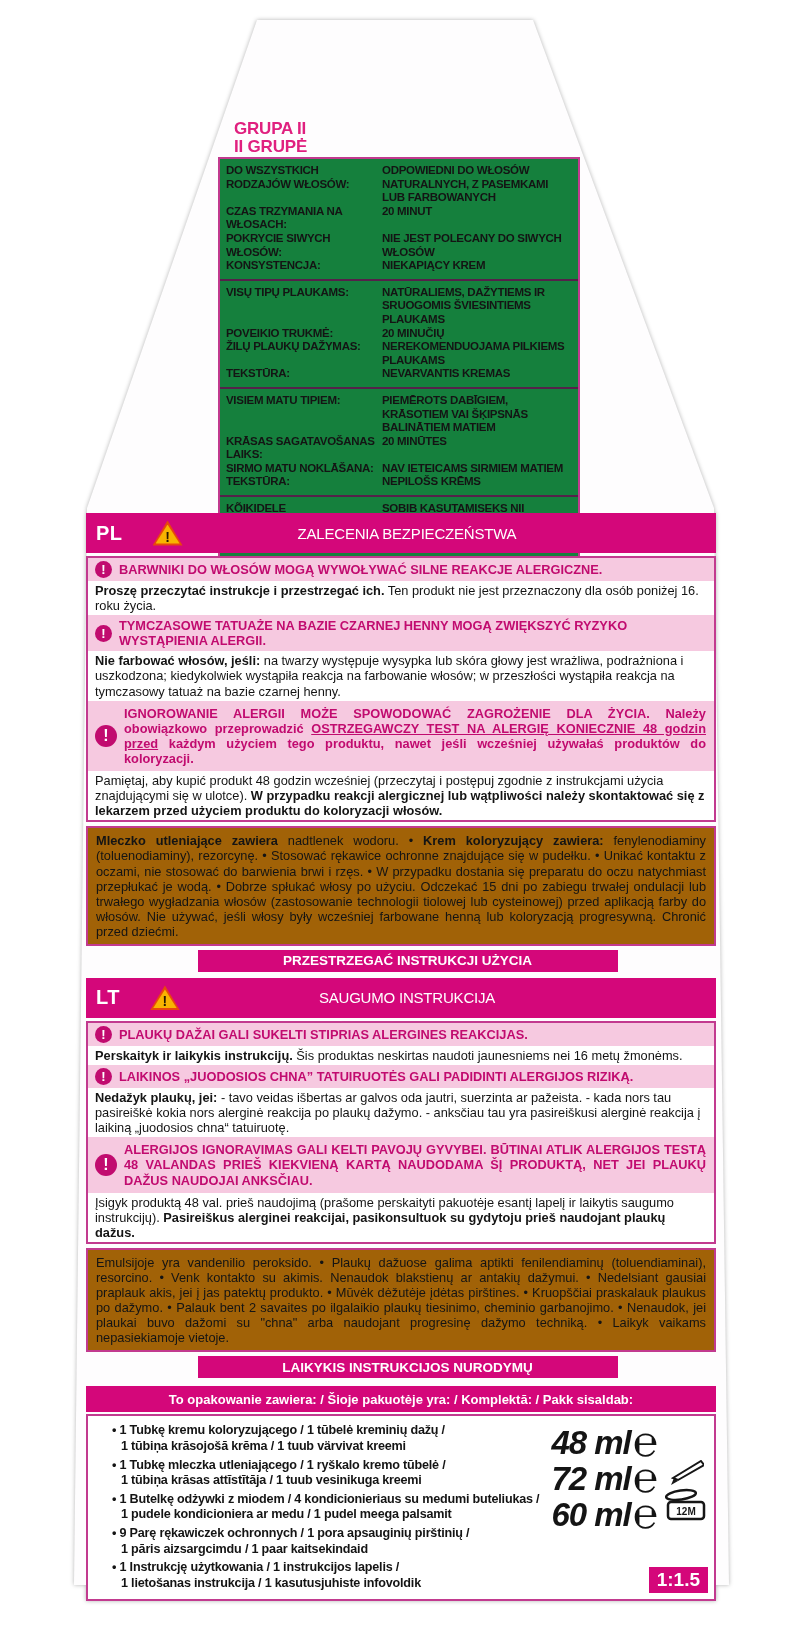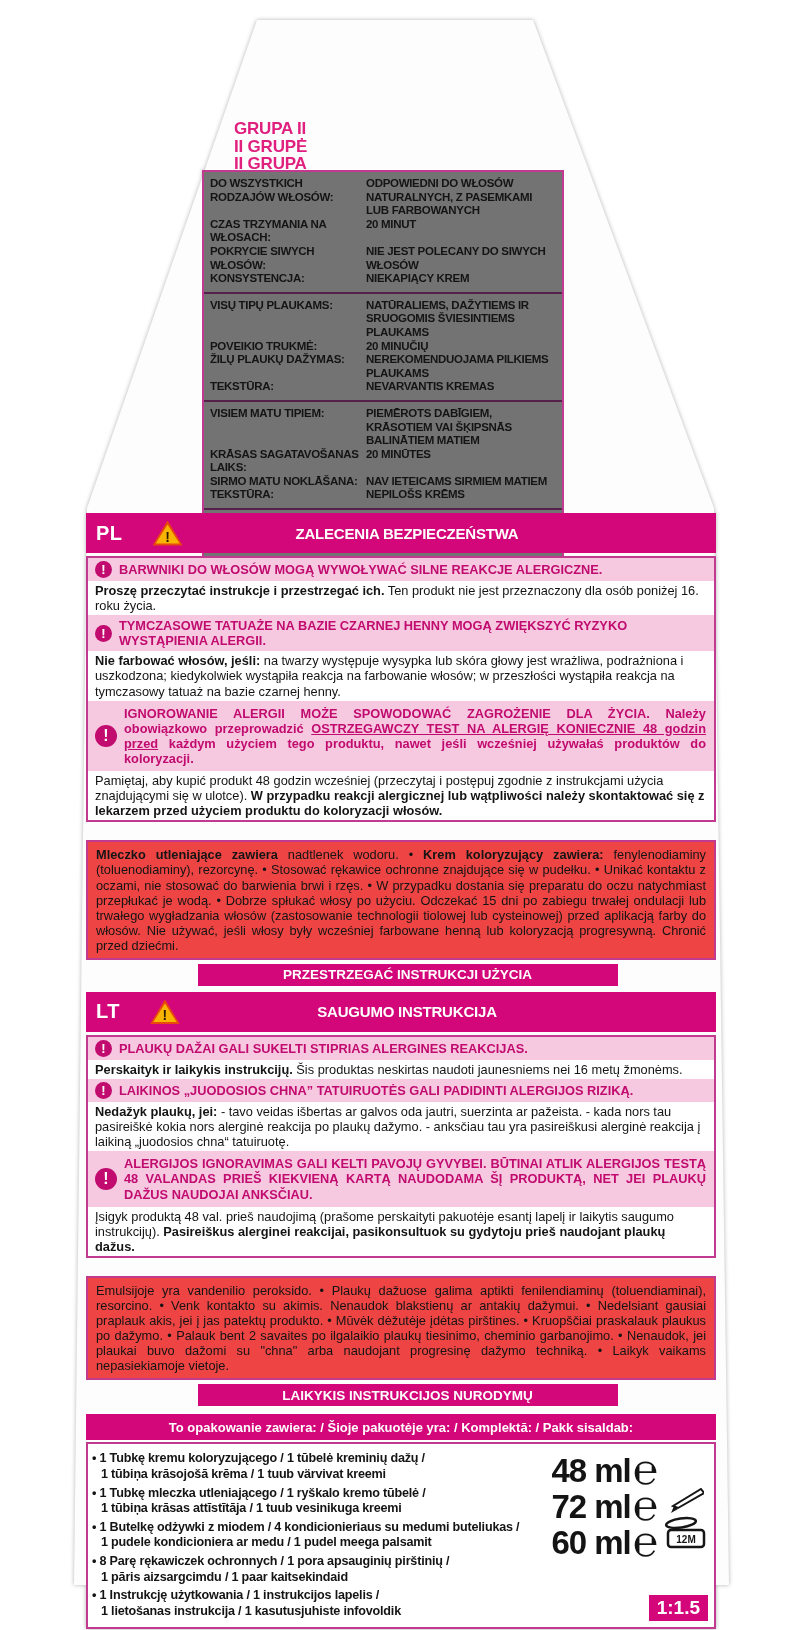--- a/index.html
+++ b/index.html
@@ -20,30 +20,30 @@
   }
   .pkg-wrap{position:absolute;inset:0;filter:drop-shadow(0 0 2px rgba(0,0,0,.30));}
   .pkg-shape{
     position:absolute;left:0;top:0;width:800px;height:1630px;background:#fefdfe;
     clip-path:polygon(257px 20px,533px 20px,714px 508px,729px 1585px,74px 1585px,87px 508px);
   }
   
   .grupa{position:absolute;left:234px;top:83px;color:#e0207f;font-weight:bold;
     font-size:17px;line-height:17.5px;letter-spacing:-.2px;margin-top:37px;}
   
-  .spec{position:absolute;left:202px;top:157px;width:362px;border:2px solid var(--border);background:#737373;margin-top:13px;}
+  .spec{position:absolute;left:218px;top:157px;width:362px;border:2px solid var(--border);background:#15803d;}
   .spec-group{padding:5px 6px 6px 6px;display:grid;grid-template-columns:150px 1fr;column-gap:6px;
     font-size:11.5px;font-weight:bold;line-height:13.6px;letter-spacing:-.3px;}
   .spec-group + .spec-group{border-top:2px solid var(--divider);}
   .spec-row{display:contents;}
   
   .main-col{position:absolute;left:86px;top:513px;width:630px;display:flex;flex-direction:column;}
   .banner{position:relative;height:40px;background:var(--mag);display:flex;align-items:center;flex:none;}
   .banner .lang{color:#fff;font-weight:bold;font-size:20px;margin-left:10px;letter-spacing:.5px;z-index:2;}
-  .banner-title{position:absolute;left:12px;right:0;text-align:center;color:#fff;font-weight:bold;
+  .banner-title{position:absolute;left:12px;right:0;text-align:center;color:#fff;font-weight:normal;
     font-size:15px;letter-spacing:-.2px;}
   .warn{position:relative;width:30px;height:25px;margin-left:30px;z-index:2;}
   .warn .t-out{position:absolute;inset:0;background:#e8470d;
     clip-path:polygon(50% 0,100% 100%,0 100%);}
   .warn .t-in{position:absolute;left:3px;right:3px;top:4px;bottom:2px;background:#f8b400;
     clip-path:polygon(50% 0,100% 100%,0 100%);}
   .warn .t-mark{position:absolute;left:0;right:0;bottom:2px;text-align:center;color:#2a1a00;
     font-weight:bold;font-size:14px;line-height:14px;}
   .sect-box{border:2px solid var(--border);background:#fff;margin-top:3px;}
   .row{font-size:12.8px;line-height:15.1px;padding:2px 7px;}
@@ -51,35 +51,35 @@
   .r-alert{background:var(--pink-row);color:var(--mag-deep);font-weight:bold;
     display:flex;align-items:center;gap:7px;padding:3px 7px;}
   .r-alert.r-big{display:block;position:relative;padding:5px 8px 5px 36px;text-align:justify;}
   .excl{flex:none;width:17px;height:17px;border-radius:50%;background:var(--mag-deep);
     display:inline-flex;align-items:center;justify-content:center;}
   .excl-mark{color:#fff;font-weight:bold;font-size:13px;line-height:13px;}
   .r-alert.r-big .excl{position:absolute;left:7px;top:50%;transform:translateY(-50%);width:22px;height:22px;}
   .r-alert.r-big .excl .excl-mark{font-size:16px;}
   .row-text .b{font-weight:bold;}
   .row-text .u{text-decoration:underline;}
-  .para-box{border:2px solid var(--border);background:#ef4444;margin-top:18px;
+  .para-box{border:2px solid var(--border);background:#a16207;margin-top:4px;
     padding:5px 8px;font-size:12.8px;line-height:15.1px;text-align:justify;}
   .mini-bar{align-self:center;margin-top:4px;width:420px;height:22px;background:var(--mag);
     color:#fff;font-weight:bold;font-size:13.5px;display:flex;align-items:center;justify-content:center;flex:none;margin-left:13px;}
   .lt-banner{margin-top:6px;}
   
   .contents-header{margin-top:8px;height:26px;background:var(--mag);color:#fff;font-weight:bold;
     font-size:13px;display:flex;align-items:center;justify-content:center;flex:none;}
   .contents-box{position:relative;border:2px solid var(--border);background:#fff;margin-top:2px;
-    padding:7px 10px 8px 4px;}
+    padding:7px 10px 8px 24px;}
   .c-item{font-size:12.6px;line-height:15.6px;font-weight:bold;letter-spacing:-.2px;width:505px;}
   .c-item .l1::before{content:"• ";}
   .c-item .l2{padding-left:9px;}
   .c-item + .c-item{margin-top:3px;}
-  .vols{position:absolute;right:56px;top:8px;text-align:right;}
+  .vols{position:absolute;right:56px;top:8px;text-align:right;font-style:italic;}
   .vol-line{display:flex;align-items:center;justify-content:flex-end;height:36px;}
   .vol-num{font-size:33px;font-weight:bold;letter-spacing:-1px;line-height:33px;}
   .e-sign{font-size:42px;font-weight:400;line-height:34px;margin-left:2px;}
   .vol-icons{position:absolute;right:4px;top:44px;width:48px;display:flex;flex-direction:column;align-items:center;}
   .ratio-box{position:absolute;right:6px;bottom:6px;background:var(--mag);color:#fff;
     font-weight:bold;font-size:19px;padding:2px 8px;}
   
   .lista{margin-top:10px;border:3px solid var(--mag);background:var(--pink-soft);
     height:42px;display:flex;align-items:center;justify-content:space-between;padding:0 12px;flex:none;}
   .lista-text{color:var(--mag-deep);font-weight:bold;font-size:16.5px;letter-spacing:-.3px;}
@@ -255,21 +255,21 @@
             <div class="l1">1 Tubkę mleczka utleniającego / 1 ryškalo kremo tūbelė /</div>
             <div class="l2">1 tūbiņa krāsas attīstītāja / 1 tuub vesinikuga kreemi</div>
           </div>
 
           <div class="c-item">
             <div class="l1">1 Butelkę odżywki z miodem / 4 kondicionieriaus su medumi buteliukas /</div>
             <div class="l2">1 pudele kondicioniera ar medu / 1 pudel meega palsamit</div>
           </div>
 
           <div class="c-item">
-            <div class="l1">8 Parę rękawiczek ochronnych / 1 pora apsauginių pirštinių /</div>
+            <div class="l1">9 Parę rękawiczek ochronnych / 1 pora apsauginių pirštinių /</div>
             <div class="l2">1 pāris aizsargcimdu / 1 paar kaitsekindaid</div>
           </div>
 
           <div class="c-item">
             <div class="l1">1 Instrukcję użytkowania / 1 instrukcijos lapelis /</div>
             <div class="l2">1 lietošanas instrukcija / 1 kasutusjuhiste infovoldik</div>
           </div>
         </div>
       <div class="vols">
 

